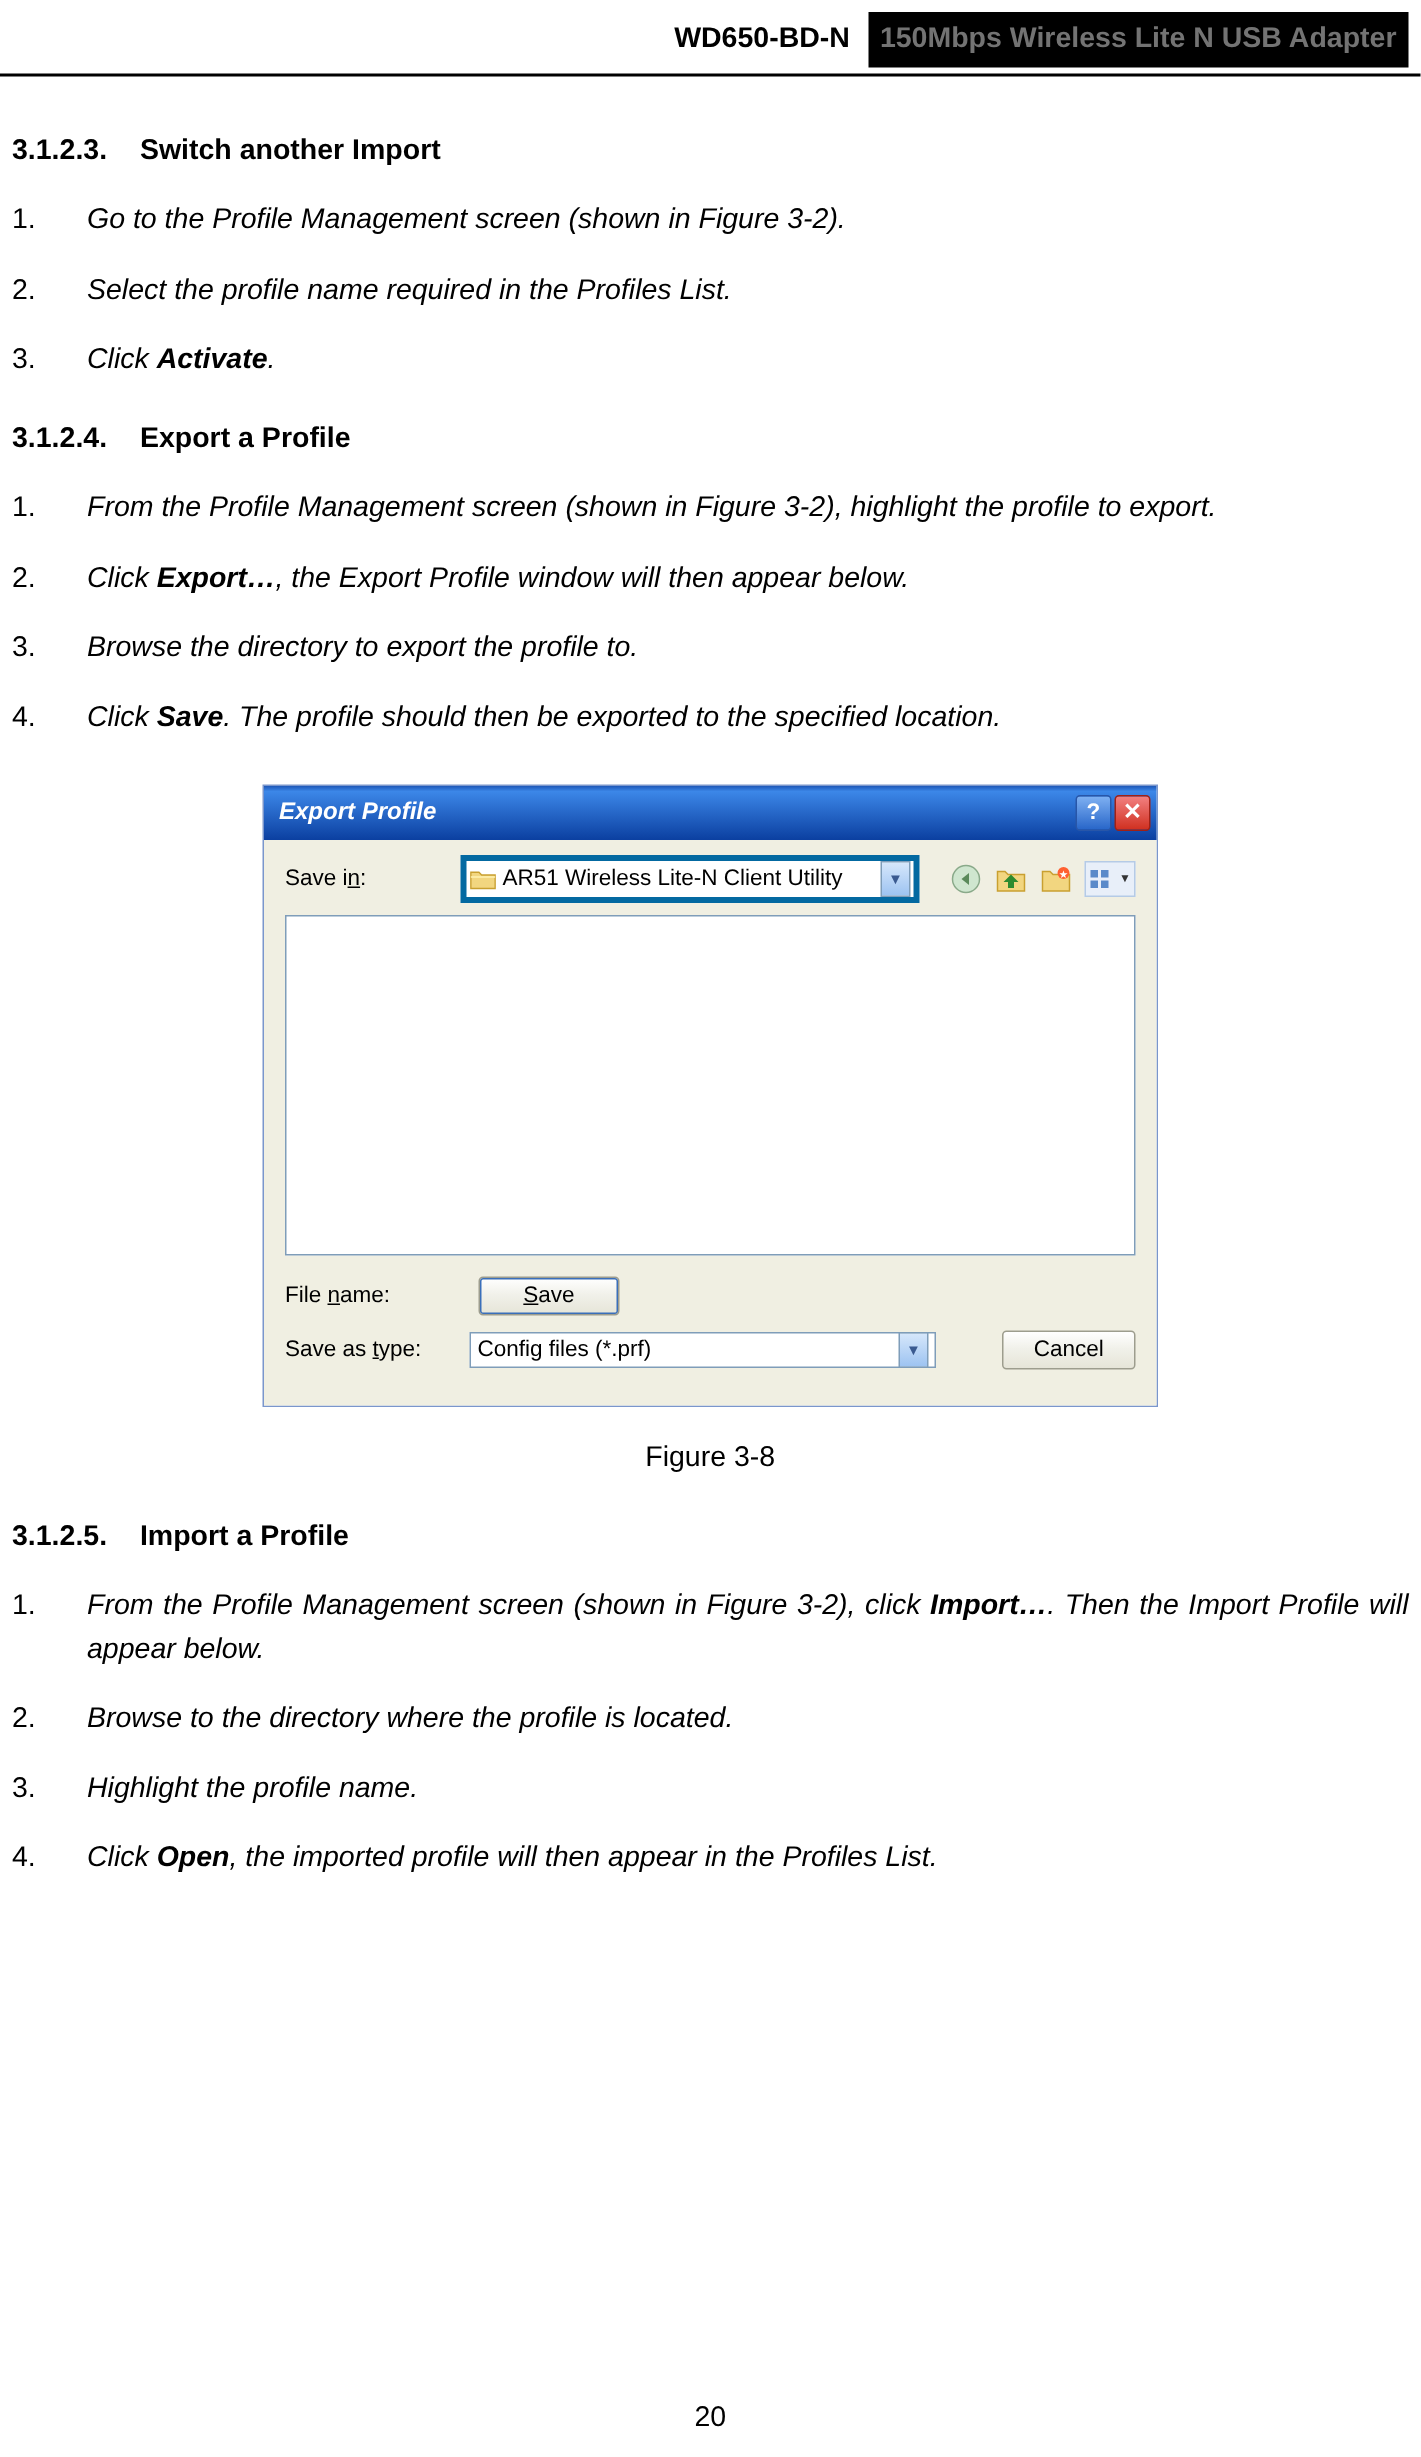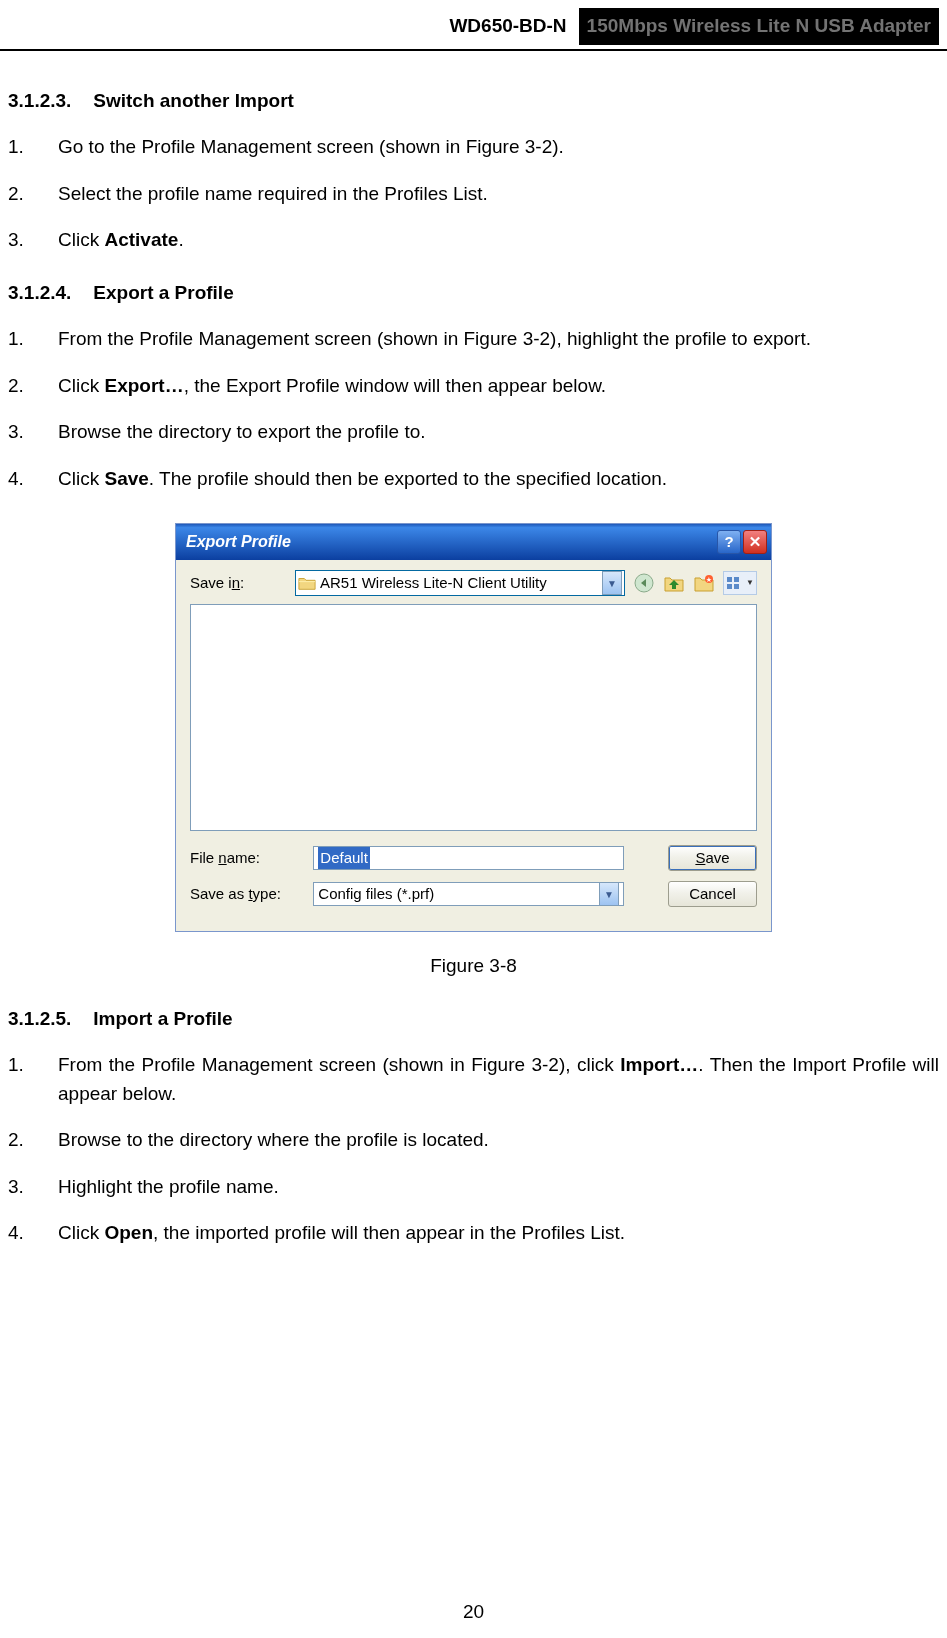--- a/index.html
+++ b/index.html
@@ -43,20 +43,21 @@
       display: flex;
       margin-bottom: 18px;
     }
     .step-num {
       min-width: 50px;
       flex-shrink: 0;
     }
     .step-text {
       flex: 1;
       text-align: justify;
+      font-style: italic;
     }
     .bold { font-weight: bold; }
     .dialog-container {
       display: flex;
       justify-content: center;
       margin: 30px 0 10px 0;
     }
     .export-dialog {
       width: 595px;
       border: 1px solid #7a96cc;
@@ -84,26 +85,26 @@
       font-weight: bold;
       font-size: 15px;
       font-style: normal;
     }
     .help-btn { background: linear-gradient(to bottom, #7eb0f2, #2866c9); color: white; border: 1px solid #2856a8;}
     .close-btn { background: linear-gradient(to bottom, #f28080, #d03020); color: white; border: 1px solid #a02015;}
     .dialog-body {
       background: #f0efe2;
       padding: 10px 14px 14px 14px;
     }
-    .row { display: flex; align-items: center; margin-bottom: 8px; }
+    .row { display: flex; align-items: center; margin-bottom: 8px; gap: 12px; }
     .row-label { width: 105px; }
     .savein-combo {
       flex: 1;
       background: white;
-      border: 1px solid #0369a1;
+      border: 4px solid #0369a1;
       height: 24px;
       display: flex;
       align-items: center;
       padding: 0 2px;
       margin-right: 8px;
     }
     .folder-icon {
       width: 18px;
       height: 16px;
       margin-right: 4px;
@@ -282,23 +283,20 @@
                     <rect x="1" y="8" width="5" height="5" fill="#5a8ac9"></rect>
                     <rect x="8" y="8" width="5" height="5" fill="#5a8ac9"></rect>
                   </svg>
               <span style="font-size:8px;color:#333;margin-left:2px;">▼</span>
             </div>
           </div>
         </div>
         <div class="file-list"></div>
         <div class="bottom-row">
           <div class="bottom-label">File <span class="underline">n</span>ame:</div>
-          <div class="bottom-input">
-            <span class="filename-value">Default</span>
-          </div>
           <div class="action-btn save-btn-outline">
                 <span class="underline">S</span>
                 <span>ave</span>
               </div>
         </div>
         <div class="bottom-row">
           <div class="bottom-label">Save as <span class="underline">t</span>ype:</div>
           <div class="bottom-input" style="display:flex;">
             <span class="filetype-value">Config files (*.prf)</span>
             <div class="dd-arrow" style="margin-left:auto;">▼</div>

